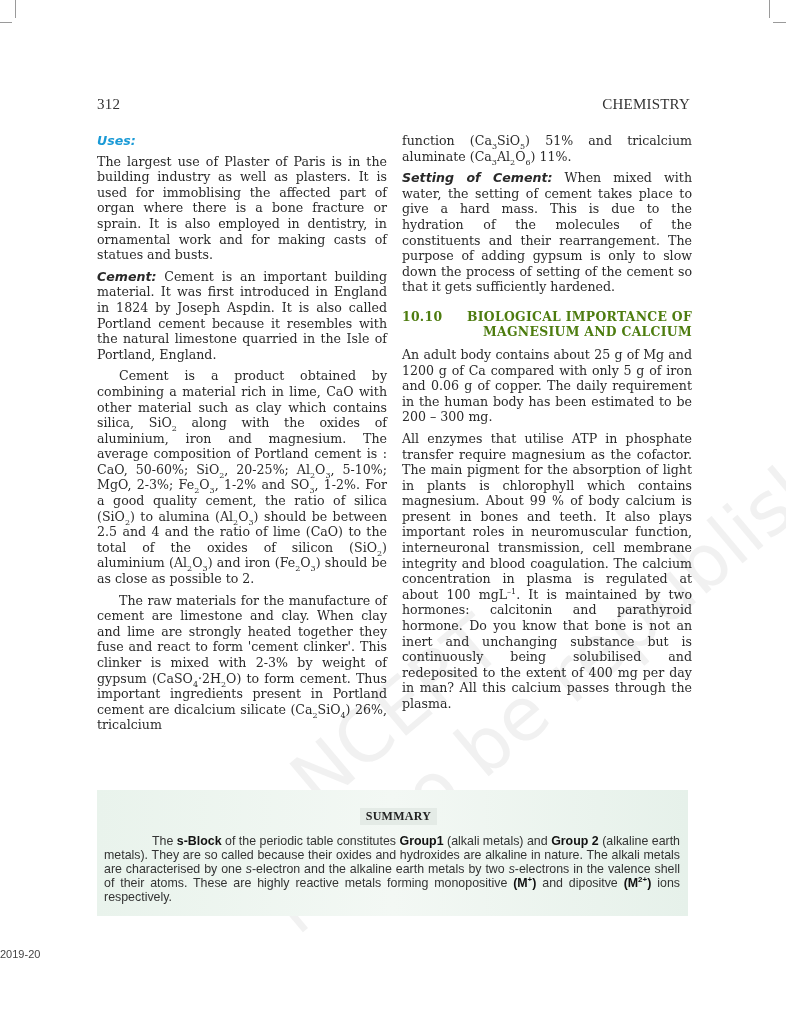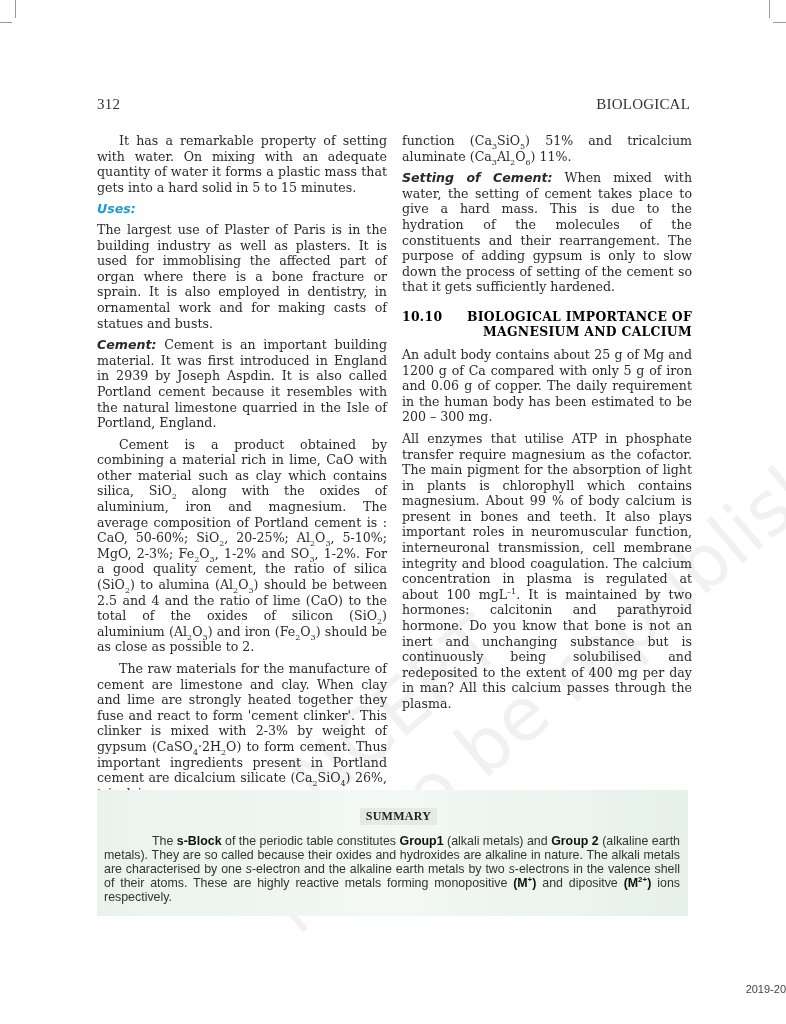--- a/index.html
+++ b/index.html
@@ -25,21 +25,21 @@
       color: #1a9ad6; font-weight: bold; font-style: italic;
       font-family: "DejaVu Sans", "Liberation Sans", sans-serif;
       font-size: 12.6px; margin: 0 0 5px 0;
     }
     .run-in {
       font-weight: bold; font-style: italic;
       font-family: "DejaVu Sans", "Liberation Sans", sans-serif;
     }
     sub, sup { font-size: 8px; line-height: 0; }
     .section-head {
-      color: #000000; font-weight: bold; font-family: "DejaVu Serif", serif;
+      color: #4d7c0f; font-weight: bold; font-family: "DejaVu Serif", serif;
       font-size: 12.4px; line-height: 15px; margin: 14px 0 8px 0;
       display: flex; letter-spacing: 0.3px;
     }
     .section-head .num { width: 58px; flex: none; }
     .section-head .title { flex: 1; text-align: right; }
     .summary-box {
       position: absolute; left: 97px; top: 790px; width: 591px; height: 126px;
       background: linear-gradient(90deg, #e9f3ec 0%, #f3f8f4 50%, #e6f1ea 100%);
     }
     .summary-title {
@@ -51,21 +51,21 @@
       letter-spacing: 0.3px; color: #222;
     }
     .summary-text {
       position: absolute; left: 7px; right: 8px; top: 44px;
       font-family: Liberation Sans, sans-serif; font-size: 12.4px; line-height: 14px;
       text-align: justify; color: #333;
     }
     .summary-text .indent { text-indent: 48px; }
     .summary-text b { color: #111; }
     .footer {
-      position: absolute; top: 983px; left: 0; right: 0; text-align: right;
+      position: absolute; top: 948px; left: 0; right: 0; text-align: left;
       font-family: "Liberation Sans", sans-serif; font-size: 11px; color: #444;
     }
     .watermark {
       position: absolute; left: 150px; top: 430px; width: 640px;
       transform: rotate(-40deg); transform-origin: left top;
       font-family: "DejaVu Sans", sans-serif; font-size: 74px; line-height: 84px;
       color: rgba(170,170,170,0.16); pointer-events: none; white-space: nowrap;
       top: 820px; left: 200px;
     }
   </style>
@@ -76,27 +76,26 @@
 <div class="crop" style="left:0;top:22px;width:12px;height:1px;"></div>
 <div class="crop" style="left:769px;top:0;width:1px;height:18px;"></div>
 <div class="crop" style="left:773px;top:22px;width:13px;height:1px;"></div>
 
 <div class="watermark">
   <div>© NCERT</div>
   <div>not to be republished</div>
 </div>
 
 <div class="running-head" style="left:97px;">312</div>
-<div class="running-head" style="right:96px;">BIOLOGICAL</div>
+<div class="running-head" style="right:96px;">CHEMISTRY</div>
 
 <div class="col col-left">
-  <p class="indent">It has a remarkable property of setting with water. On mixing with an adequate quantity of water it forms a plastic mass that gets into a hard solid in 5 to 15 minutes.</p>
   <div class="subhead-blue">Uses:</div>
   <p>The largest use of Plaster of Paris is in the building industry as well as plasters. It is used for immoblising the affected part of organ where there is a bone fracture or sprain. It is also employed in dentistry, in ornamental work and for making casts of statues and busts.</p>
-  <p><span class="run-in">Cement:</span> <span>Cement is an important building material. It was first introduced in England in 2939 by Joseph Aspdin. It is also called Portland cement because it resembles with the natural limestone quarried in the Isle of Portland, England.</span></p>
+  <p><span class="run-in">Cement:</span> <span>Cement is an important building material. It was first introduced in England in 1824 by Joseph Aspdin. It is also called Portland cement because it resembles with the natural limestone quarried in the Isle of Portland, England.</span></p>
   <p class="indent"><span>Cement is a product obtained by combining a material rich in lime, CaO with other material such as clay which contains silica, SiO</span><sub>2</sub><span> along with the oxides of aluminium, iron and magnesium. The average composition of Portland cement is : CaO, 50-60%; SiO</span><sub>2</sub><span>, 20-25%; Al</span><sub>2</sub>O<sub>3</sub><span>, 5-10%; MgO, 2-3%; Fe</span><sub>2</sub>O<sub>3</sub><span>, 1-2% and SO</span><sub>3</sub><span>, 1-2%. For a  good quality cement, the ratio of silica (SiO</span><sub>2</sub><span>) to alumina (Al</span><sub>2</sub>O<sub>3</sub><span>) should be between 2.5 and 4 and the ratio of lime (CaO) to the total of the oxides of silicon (SiO</span><sub>2</sub><span>) aluminium (Al</span><sub>2</sub>O<sub>3</sub><span>) and iron (Fe</span><sub>2</sub>O<sub>3</sub><span>) should be as close as possible to 2.</span></p>
   <p class="indent"><span>The raw materials for the manufacture of cement are limestone and clay. When clay and lime are strongly heated together they fuse and react to form 'cement clinker'. This clinker is mixed with 2-3% by weight of gypsum (CaSO</span><sub>4</sub><span>·2H</span><sub>2</sub><span>O) to form cement. Thus important ingredients present in Portland cement are dicalcium silicate (Ca</span><sub>2</sub><span>SiO</span><sub>4</sub><span>) 26%, tricalcium</span></p>
 </div>
 
 <div class="col col-right">
   <p><span>function (Ca</span><sub>3</sub><span>SiO</span><sub>5</sub><span>) 51% and tricalcium aluminate (Ca</span><sub>3</sub><span>Al</span><sub>2</sub><span>O</span><sub>6</sub><span>) 11%.</span></p>
   <p><span class="run-in">Setting of Cement:</span><span> When mixed with water, the setting of cement takes place to give a hard mass. This is due to the hydration of the molecules of the constituents and their rearrangement. The purpose of adding gypsum is only to slow down the process of setting of the cement so that it gets sufficiently hardened.</span></p>
   <div class="section-head">
     <span class="num">10.10</span>
     <span class="title">BIOLOGICAL IMPORTANCE OF MAGNESIUM AND CALCIUM</span>

